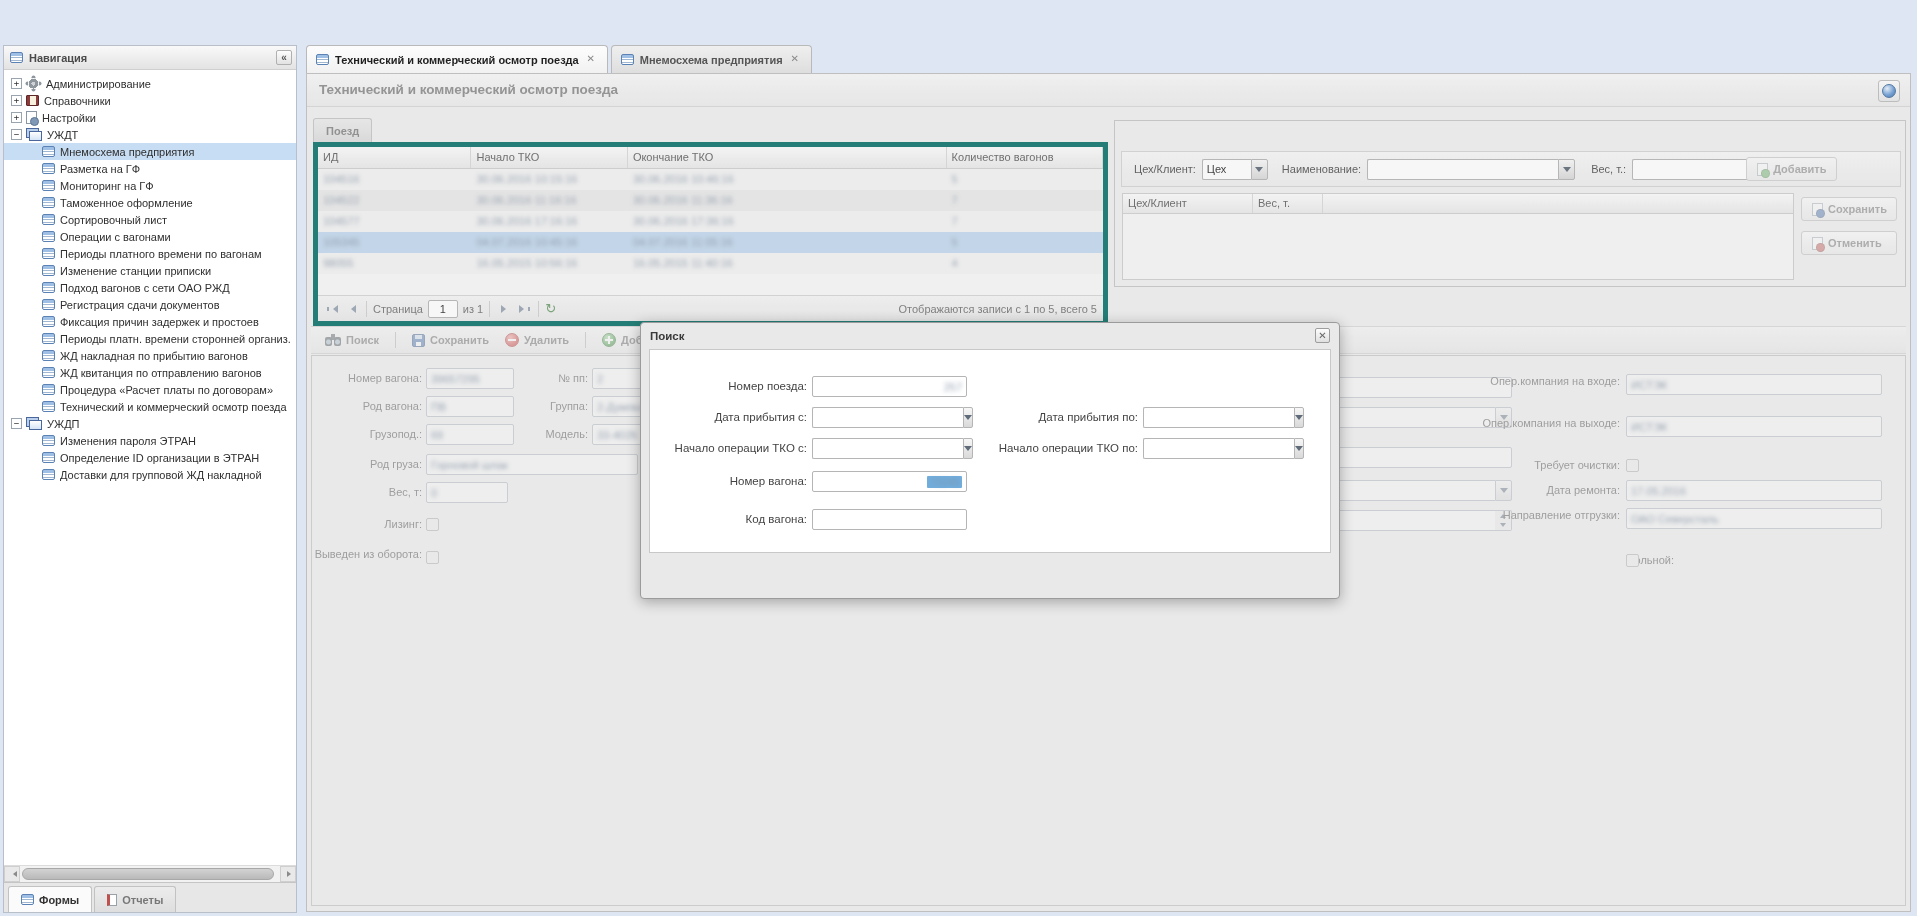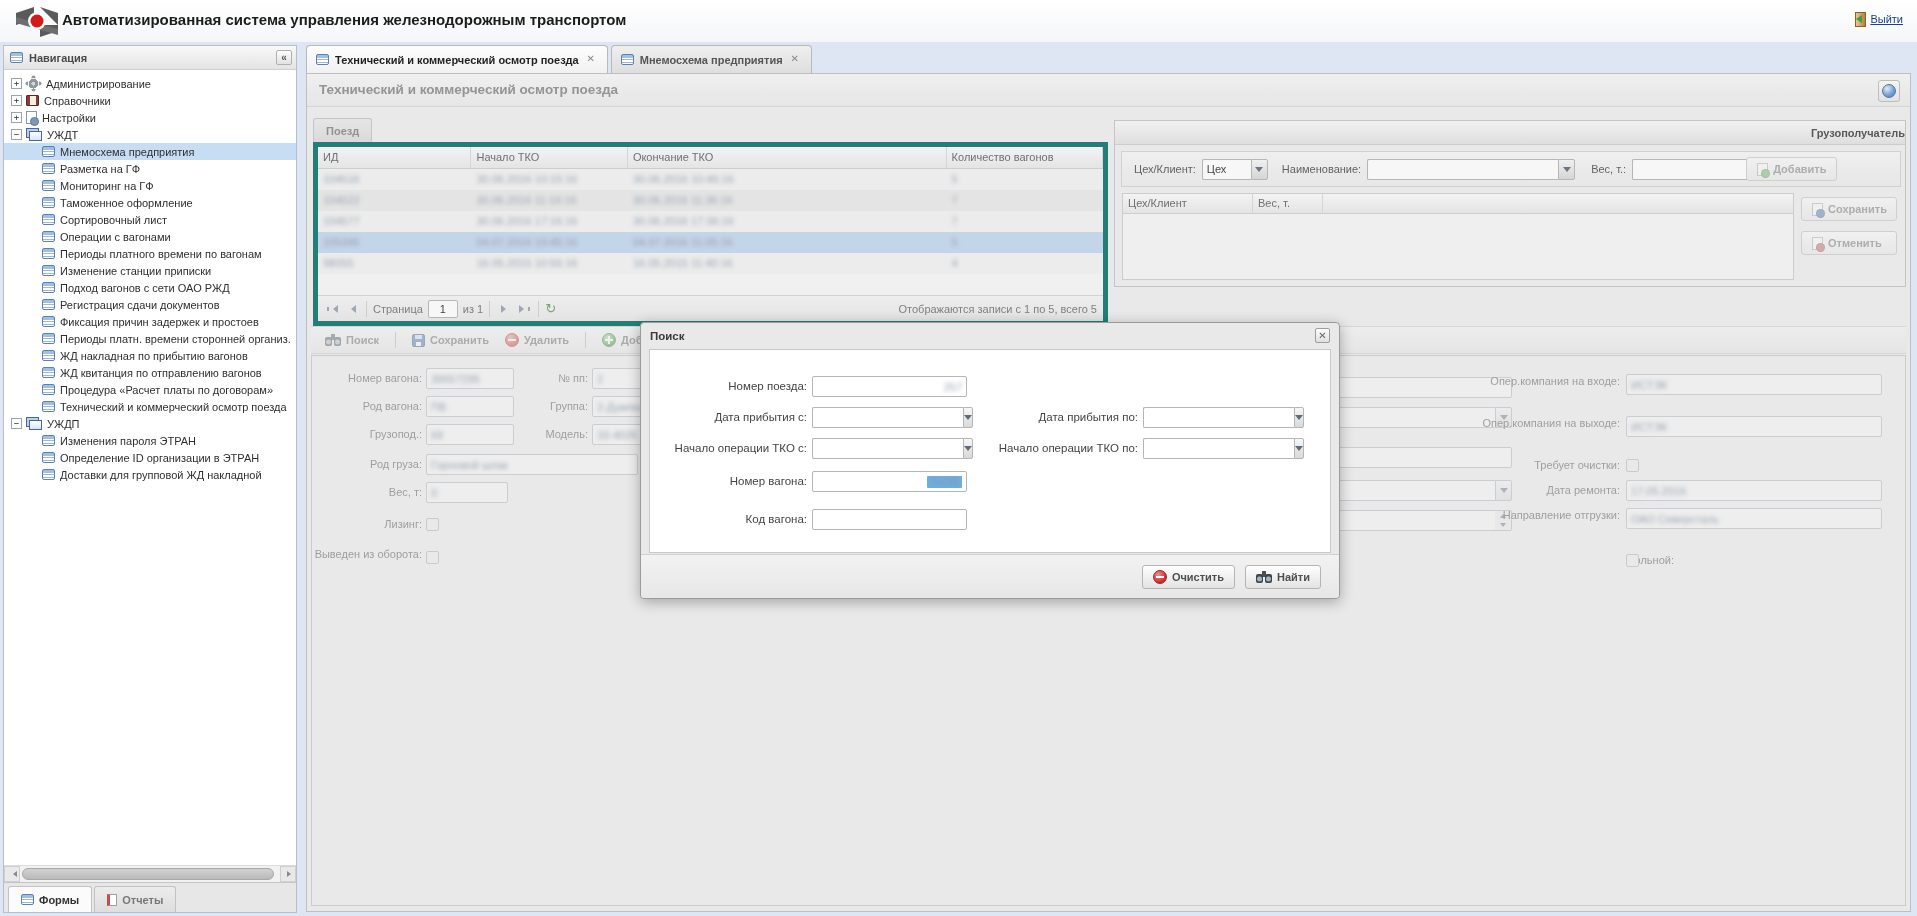--- a/index.html
+++ b/index.html
@@ -197,34 +197,20 @@
   .selblue { background:#71aede; border-radius:1px; padding:0 2px; color:#2c5f8f; }
   #dlg-footer { position:absolute; left:0; right:0; bottom:0; height:44px; border-top:1px solid #d0d0d0;
     background:linear-gradient(#f2f2f2,#e7e7e7); border-radius:0 0 4px 4px; display:flex; align-items:center;
     justify-content:flex-end; gap:10px; padding:0 18px; }
 </style>
 </head>
 <body>
 
 <div id="app">
 
-  <div id="topbar">
-    <svg id="logo" viewBox="0 0 46 32">
-      <polygon points="2,8 20,2 20,14 2,20" fill="#5a5a5a"></polygon>
-      <polygon points="26,2 44,8 44,26 26,32 26,20 44,20" fill="#5a5a5a"></polygon>
-      <polygon points="2,12 44,24 44,30 2,18" fill="#6e6e6e"></polygon>
-      <circle cx="23" cy="16" r="9" fill="#fff"></circle>
-      <circle cx="23" cy="16" r="6.5" fill="#d61a1a"></circle>
-    </svg>
-    <div id="topbar-title">Автоматизированная система управления железнодорожным транспортом</div>
-    <div id="logout">
-      <span class="ic ic-exit"></span>
-      <a>Выйти</a>
-    </div>
-  </div>
 
   <div id="nav">
     <div id="nav-hd" class="panel-hd">
       <span class="ic ic-form"></span>
       <span class="title">Навигация</span>
       <div id="nav-collapse">«</div>
     </div>
     <div id="nav-tree">
         <div class="tree-row">
           <span class="expander">+</span>
@@ -432,23 +418,20 @@
         <span class="pgbtn pg-last">
             <i></i>
           </span>
         <span class="sep"></span>
         <span class="ic-refresh">↻</span>
         <span id="res-status">Отображаются записи с 1 по 5, всего 5</span>
       </div>
     </div>
 
     <div id="consignee">
-      <div id="cons-hd" class="panel-hd">
-        <span>Грузополучатель</span>
-      </div>
       <div id="cons-toolbar">
         <span>Цех/Клиент:</span>
         <span class="combo" style="width:66px">
           <span class="input" style="flex:1">Цех</span>
           <span class="trigger">
               <i class="tri-down"></i>
             </span>
         </span>
         <span style="margin-left:8px">Наименование:</span>
         <span class="combo" style="width:208px">
@@ -668,25 +651,15 @@
       <span class="input" style="justify-content:flex-end">
           <span class="selblue"><span class="blur">72245</span></span>
         </span>
     </div>
 
     <div class="dlg-label" style="left:6px;top:186px;width:160px">Код вагона:</div>
     <div class="dlg-field" style="left:171px;top:186px;width:155px">
       <input class="real" style="width: 100%;" value="">
     </div>
 
-    <div id="dlg-footer">
-      <span class="btn">
-        <span class="ic ic-minus"></span>
-        <span>Очистить</span>
-      </span>
-      <span class="btn">
-        <span class="ic ic-binoc"></span>
-        <span>Найти</span>
-      </span>
-    </div>
   </div>
 
 </div>
 
 </body></html>

